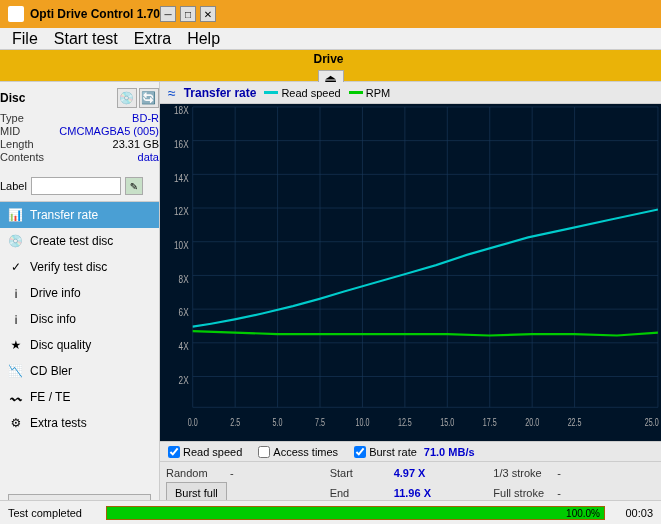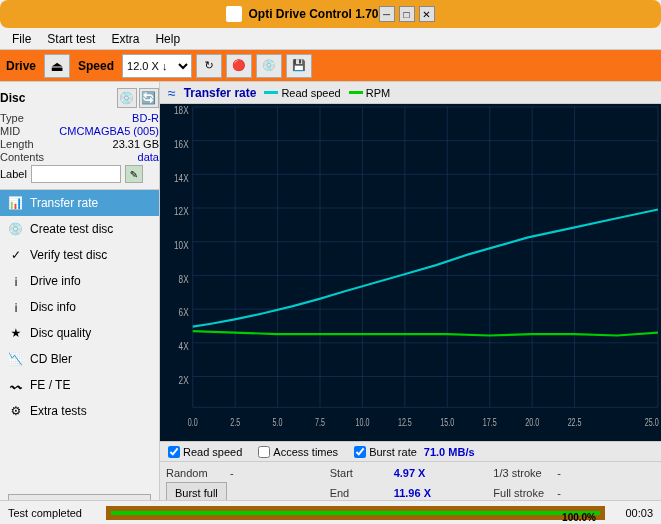--- a/index.html
+++ b/index.html
@@ -4,58 +4,58 @@
   <style>
     * { margin: 0; padding: 0; box-sizing: border-box; }
     body { width: 661px; height: 524px; overflow: hidden; font-family: 'Segoe UI', Arial, sans-serif; font-size: 12px; background: #f0f0f0; }
 
     
     .title-bar {
       background: #f0a020;
       height: 28px;
       display: flex;
       align-items: center;
-      justify-content: center;
+      justify-content: flex-start;
       padding: 0 8px;
       color: #000;
-      border-radius: 8px;
     }
     .title-bar-left { display: flex; align-items: center; gap: 6px; }
     .title-icon { width: 16px; height: 16px; background: #fff; border-radius: 2px; display: inline-block; }
     .title-text { font-size: 12px; font-weight: 600; }
     .title-controls { display: flex; gap: 4px; }
     .title-btn {
       width: 16px; height: 16px; background: #e0e0e0; border: 1px solid #888;
       cursor: pointer; display: flex; align-items: center; justify-content: center; font-size: 10px;
     }
 
     
     .menu-bar {
       background: #f0f0f0;
       height: 22px;
       display: flex;
       align-items: center;
       padding: 0 4px;
       border-bottom: 1px solid #ccc;
-      font-size: 12px;
+      font-size: 16px;
     }
     .menu-item {
       padding: 2px 8px;
       cursor: pointer;
     }
 
     
     .drive-toolbar {
-      background: #f97316;
+      background: #eab308;
       height: 32px;
       display: flex;
       align-items: center;
       padding: 2px 6px;
       border-bottom: 1px solid #ccc;
       gap: 4px;
+      flex-direction: column;
     }
     .drive-label { font-size: 12px; font-weight: bold; margin-right: 4px; }
     .drive-select {
       height: 24px;
       font-size: 11px;
       min-width: 200px;
       border: 1px solid #aaa;
       background: white;
     }
     .toolbar-btn {
@@ -103,21 +103,21 @@
     .disc-header {
       display: flex; align-items: center; justify-content: space-between;
       margin-bottom: 4px;
     }
     .disc-title { font-weight: bold; font-size: 12px; }
     .disc-icons { display: flex; gap: 2px; }
     .disc-info-row { display: flex; justify-content: space-between; font-size: 11px; margin: 1px 0; }
     .disc-info-label { color: #333; }
     .disc-info-value { color: #0000cc; }
     .disc-info-value-black { color: #000; }
-    .label-input-row { display: flex; align-items: center; gap: 4px; font-size: 11px; margin-top: 2px; }
+    .label-input-row { display: flex; align-items: center; gap: 4px; font-size: 11px; margin-top: 14px; }
     .label-input { width: 90px; height: 18px; border: 1px solid #aaa; font-size: 11px; }
 
     
     .nav-item {
       height: 26px;
       display: flex;
       align-items: center;
       padding: 0 8px;
       cursor: pointer;
       font-size: 12px;
@@ -210,24 +210,23 @@
       gap: 8px;
       position: absolute;
       bottom: 0;
       left: 0;
       right: 0;
     }
     .status-text { font-size: 11px; min-width: 90px; }
     .progress-bar-container {
       flex: 1;
       height: 14px;
-      border: 5px solid #a16207;
+      border: 1px solid #a16207;
       background: #86efac;
       position: relative;
-      font-weight: bold;
     }
     .progress-bar-fill {
       height: 100%;
       background: #00cc00;
     }
     .progress-text {
       position: absolute;
       right: 4px;
       top: 0;
       font-size: 10px;

